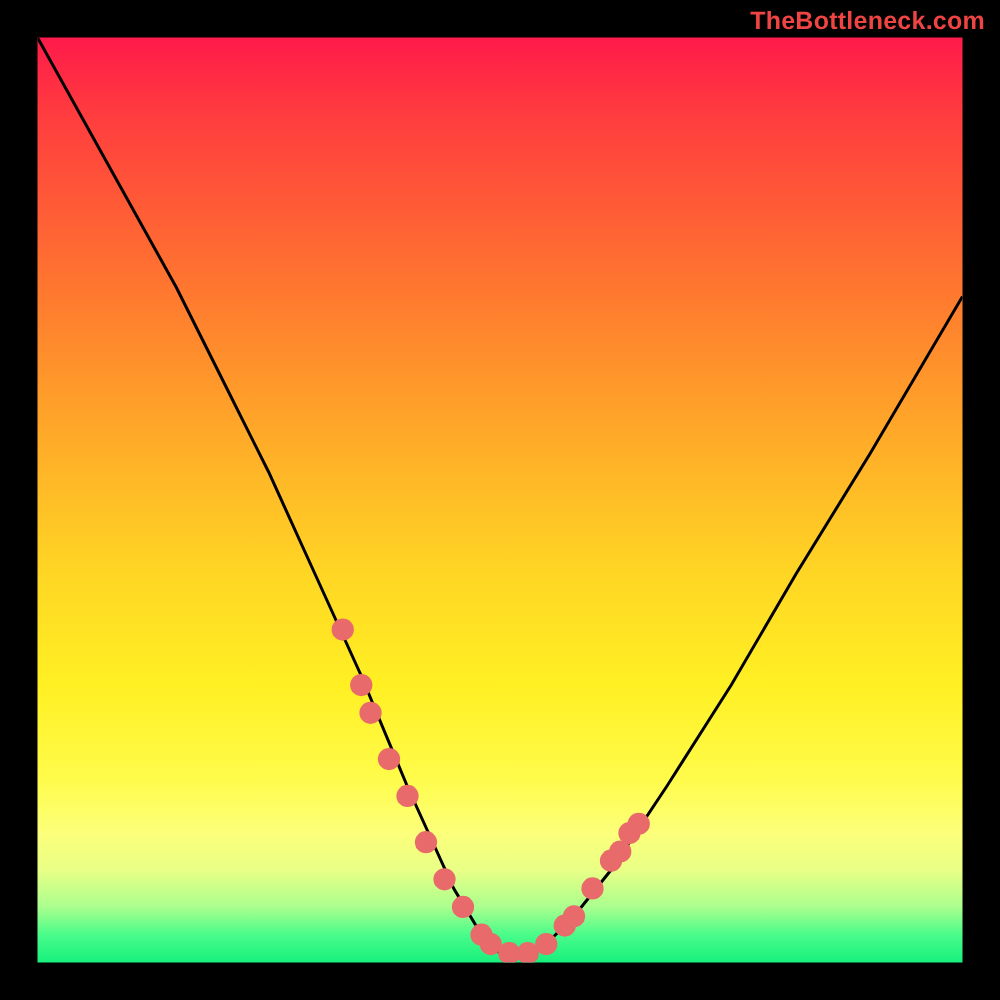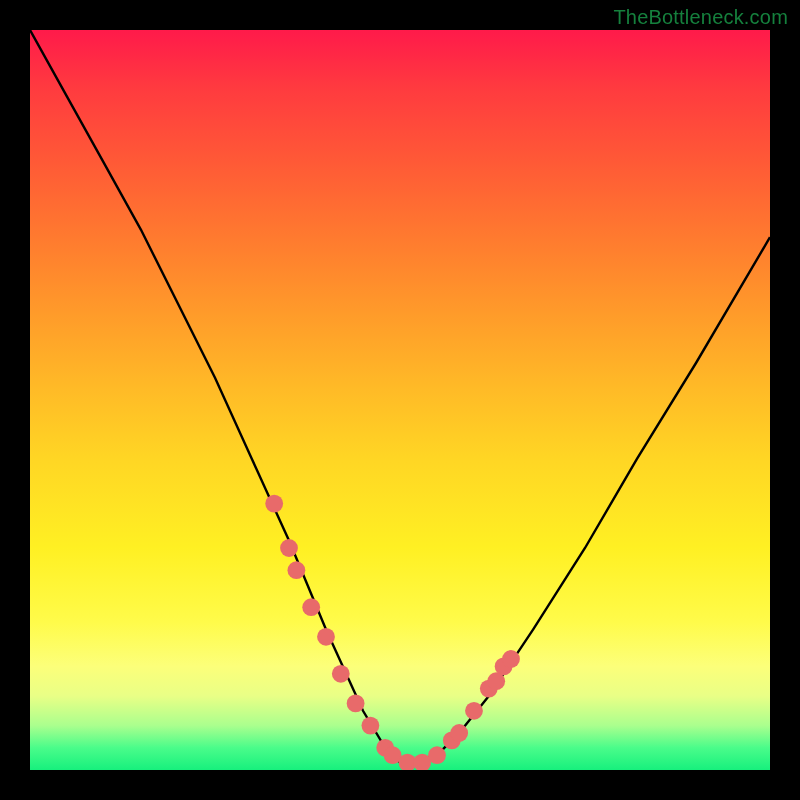--- a/index.html
+++ b/index.html
@@ -47,23 +47,23 @@
     position: absolute;
     left: 0;
     top: 0;
     width: 740px;
     height: 740px;
   }
   .watermark {
     position: absolute;
     top: 6px;
     right: 12px;
-    color: #15803d;
+    color: #ef4444;
     font-size: 20px;
-    font-weight: 400;
+    font-weight: 700;
     letter-spacing: 0.2px;
     user-select: none;
   }
 </style>
 </head>
 <body>
 
 <div class="frame">
   <div class="plot">
     <svg class="curve" viewBox="0 0 740 740" preserveAspectRatio="none">

